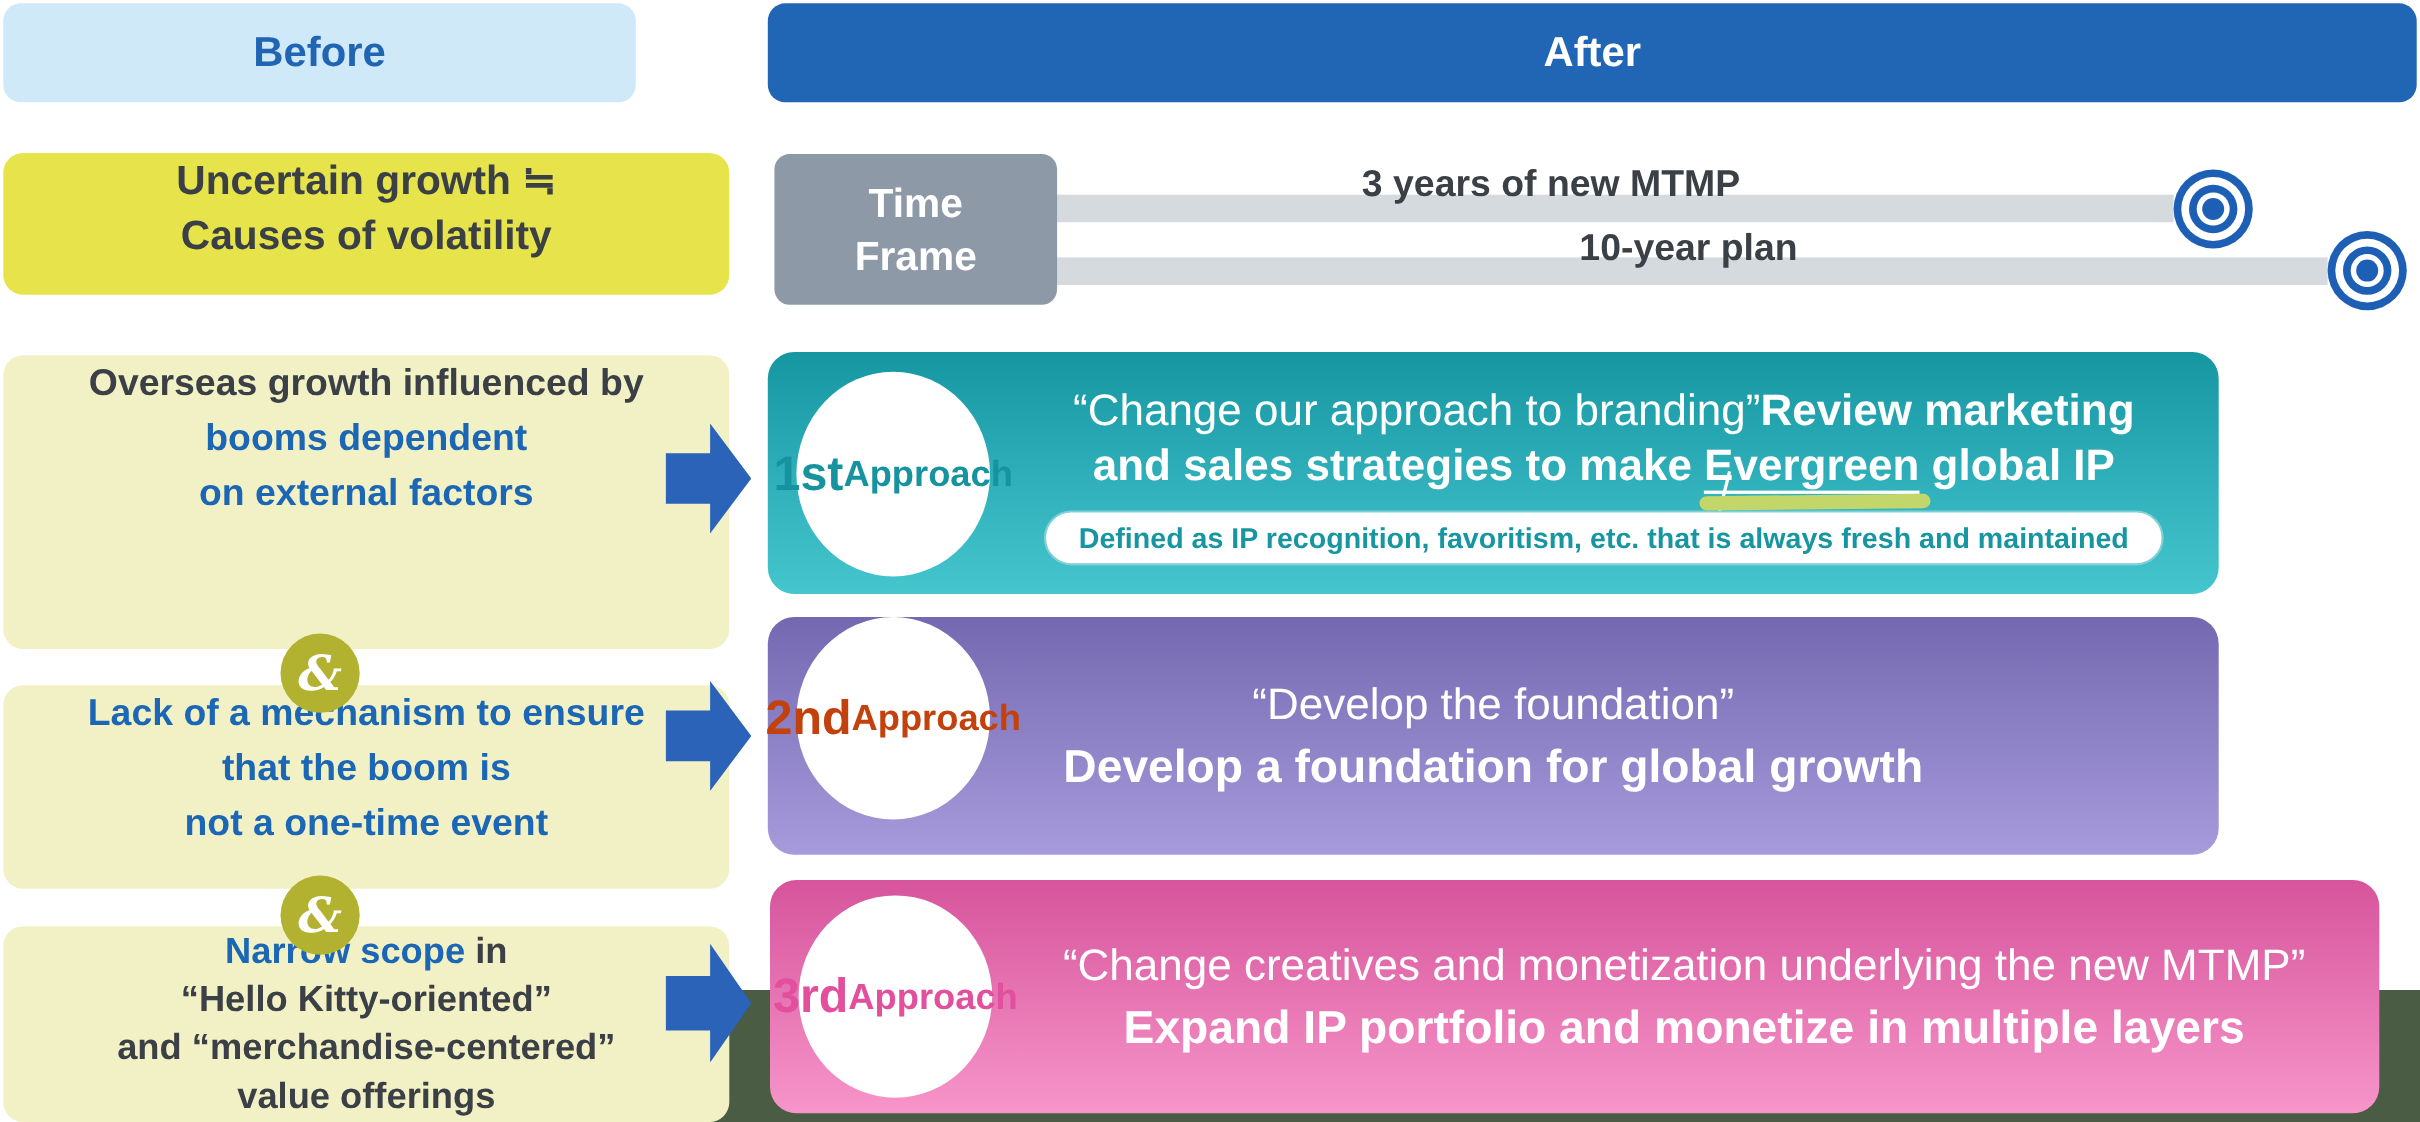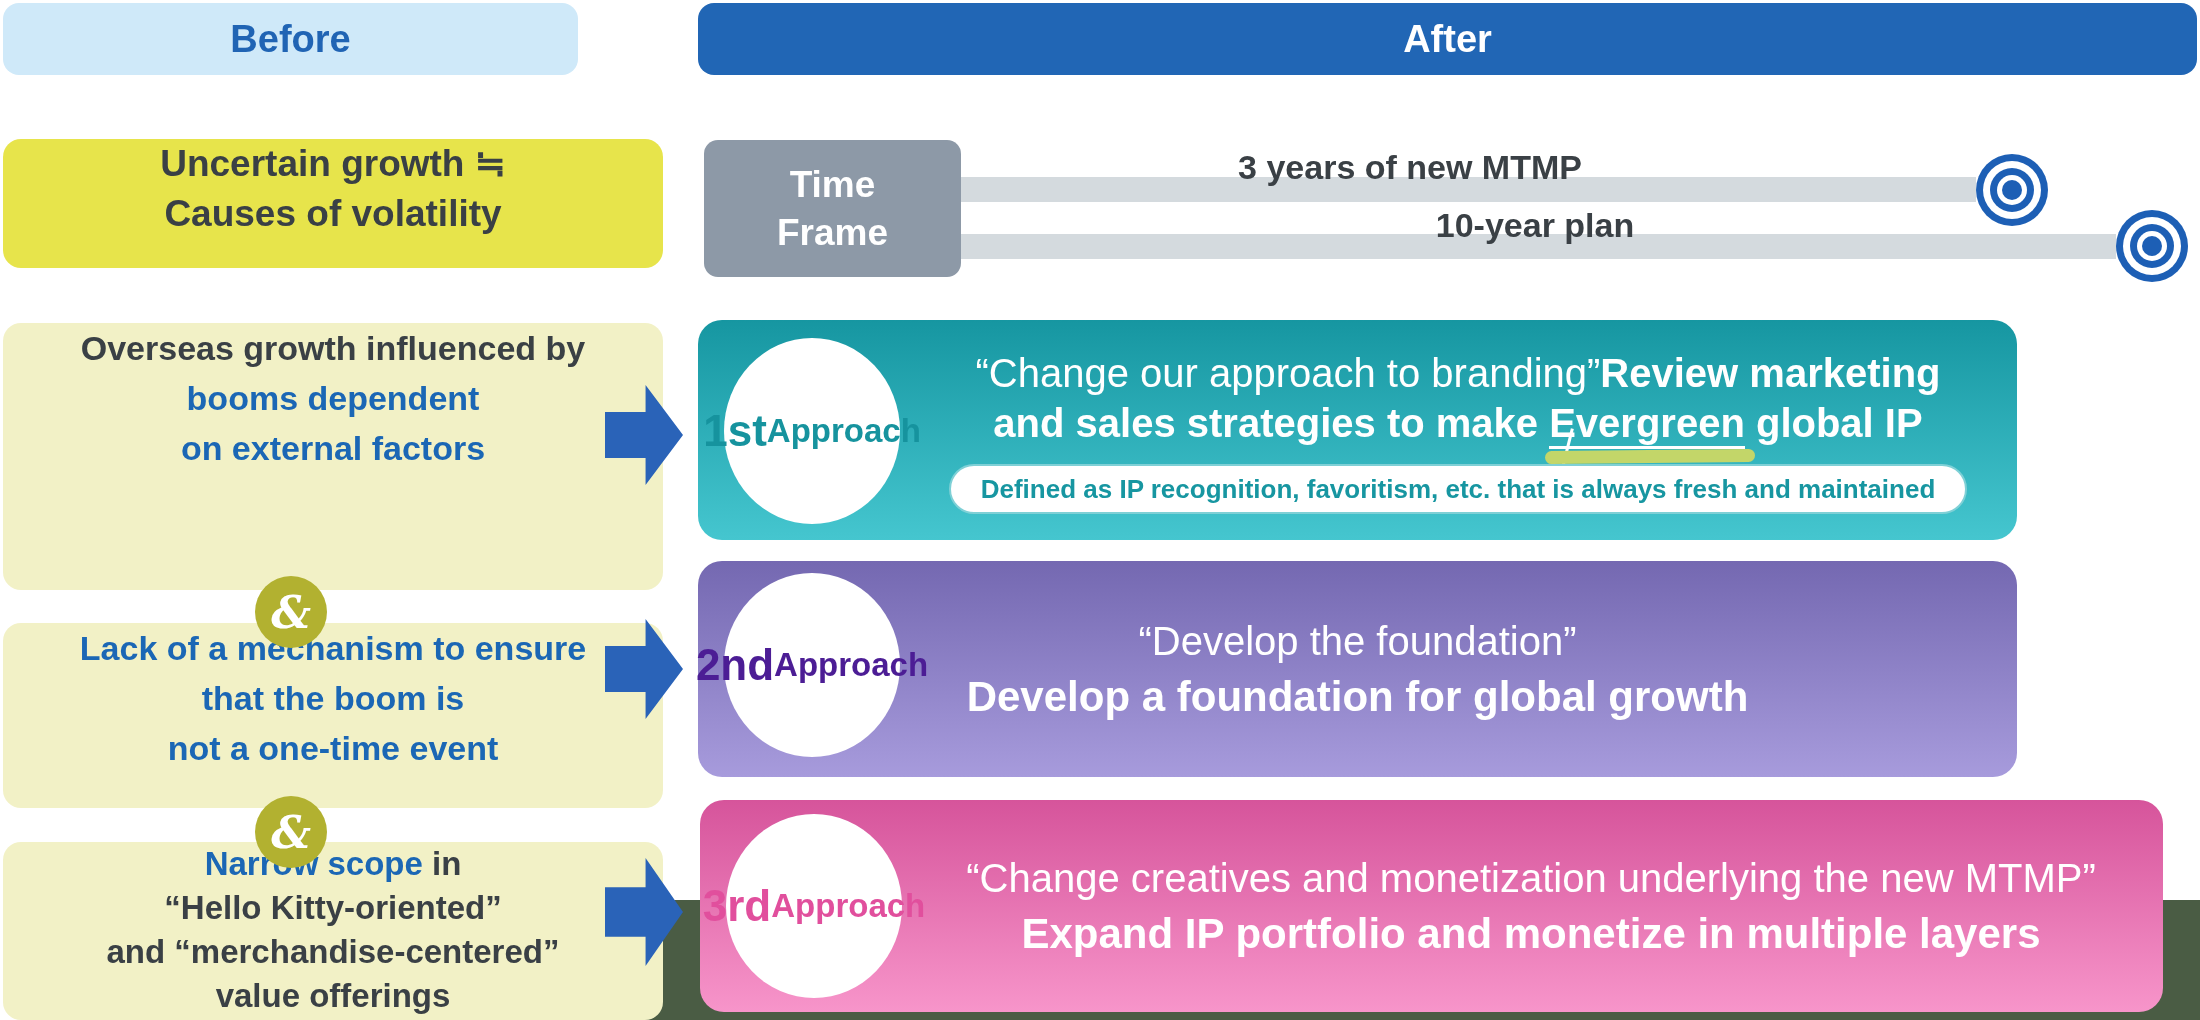--- a/index.html
+++ b/index.html
@@ -7,21 +7,21 @@
     position:relative; width:2200px; height:1020px;
     background:#ffffff; overflow:hidden;
     font-family:"Liberation Sans", sans-serif;
     -webkit-font-smoothing:antialiased;
   }
 
   
   .green-bg{position:absolute; left:575px; top:900px; width:1625px; height:120px; background:#4a5c44;}
 
   
-  .hdr{position:absolute; top:3px; height:72px; border-radius:16px;
+  .hdr{position:absolute; top:3px; height:90px; border-radius:16px;
        display:flex; align-items:center; justify-content:center;
        font-size:38px; font-weight:bold;}
   .hdr-before{left:3px; width:575px; background:#cfe9f9; color:#2064b4;}
   .hdr-after{left:698px; width:1499px; background:#2166b5; color:#ffffff;}
 
   
   .lbox{position:absolute; left:3px; width:660px; border-radius:18px;
         display:flex; flex-direction:column; align-items:center; 
         text-align:center; font-weight:bold;}
   .box1{top:139px; height:129px; background:#e7e44b; font-size:37px; line-height:50px; color:#3a4045;}
@@ -66,21 +66,21 @@
   
   .row{position:absolute; left:698px; border-radius:24px;}
   .row-teal{top:320px; width:1319px; height:220px; background:linear-gradient(180deg,#1696a1,#45c6cf);}
   .row-purple{top:561px; width:1319px; height:216px; background:linear-gradient(180deg,#7468b1,#a79bdc);}
   .row-pink{top:800px; left:700px; width:1463px; height:212px; background:linear-gradient(180deg,#d6549b,#f795ca);}
 
   .badge{position:absolute; left:26px; width:176px; height:186px; border-radius:50%при; border-radius:50%;
          background:#ffffff; display:flex; flex-direction:row; align-items:center; justify-content:center;
          text-align:center; font-weight:bold;}
   .row-teal .badge{top:18px; color:#16939e;}
-  .row-purple .badge{top:12px; height:184px; color:#4c1d95;}
+  .row-purple .badge{top:0; height:184px; color:#c2410c;}
   .row-pink .badge{top:14px; height:184px; color:#e14f9d;align-items:center;}
   .badge .num{font-size:44px; line-height:44px;}
   .badge .word{font-size:33px; line-height:36px;}
   .badge svg{margin-top:10px;}
 
   .rtxt{position:absolute; text-align:center; color:#ffffff;}
   .rtxt .line{font-size:40px; line-height:56px; font-weight:normal;}
   .rtxt .b{font-weight:bold;}
   .teal-txt{left:200px; top:28px; width:1120px;}
   .teal-txt .line{line-height:50px;}

